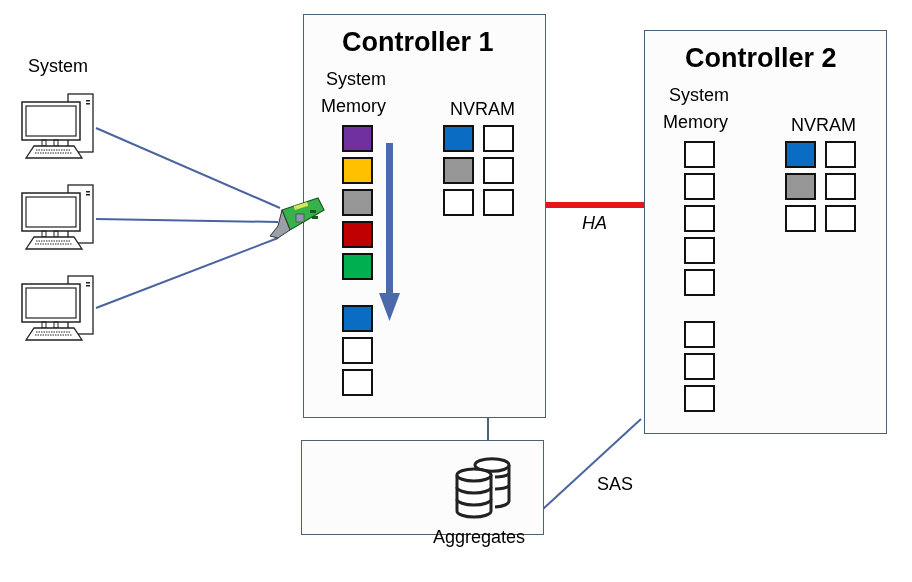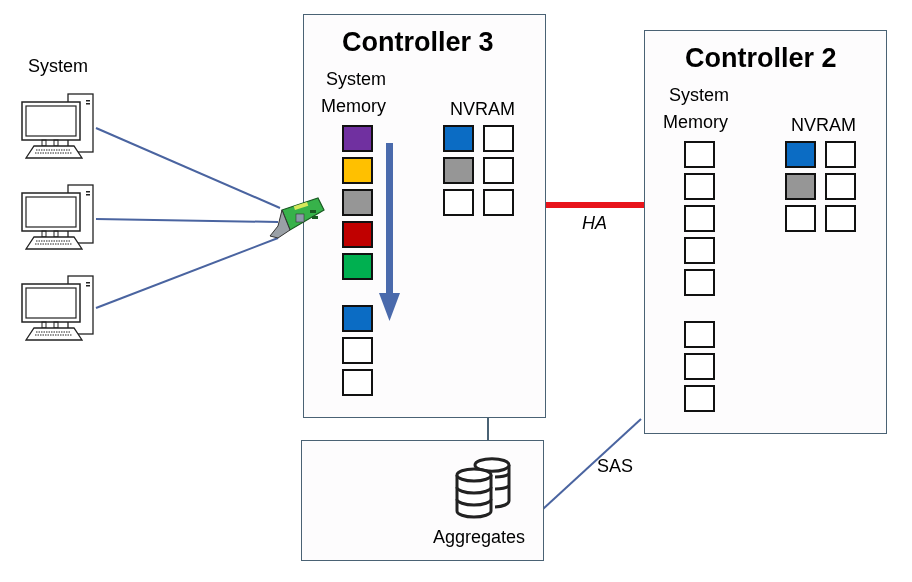--- a/index.html
+++ b/index.html
@@ -57,21 +57,21 @@
     <rect x="8" y="12" width="50" height="30" fill="#fff" stroke="#222" stroke-width="1.2"></rect>
     <rect x="24" y="46" width="4" height="6" fill="none" stroke="#222"></rect>
       <rect x="36" y="46" width="4" height="6" fill="none" stroke="#222"></rect>
     <polygon points="8,64 16,52 56,52 64,64" fill="#fff" stroke="#222" stroke-width="1.3"></polygon>
     <line x1="18" y1="56" x2="52" y2="56" stroke="#222" stroke-dasharray="1.5,1"></line>
     <line x1="17" y1="59" x2="54" y2="59" stroke="#222" stroke-dasharray="1.5,1"></line>
   </g>
 </svg>
 
 <div class="box" style="left:303px; top:14px; width:243px; height:404px;">
-  <div class="title" style="left:38px; top:12px;">Controller 3</div>
+  <div class="title" style="left:38px; top:12px;">Controller 1</div>
   <div class="label" style="left:22px; top:54px;">System</div>
   <div class="label" style="left:17px; top:81px;">Memory</div>
   <div class="label" style="left:146px; top:84px;">NVRAM</div>
   <div id="c1-sys">
       <div class="cell" style="left: 38px; top: 110px; background: rgb(112, 48, 160);"></div>
       <div class="cell" style="left: 38px; top: 142px; background: rgb(255, 192, 0);"></div>
       <div class="cell" style="left: 38px; top: 174px; background: rgb(150, 150, 150);"></div>
       <div class="cell" style="left: 38px; top: 206px; background: rgb(192, 0, 0);"></div>
       <div class="cell" style="left: 38px; top: 238px; background: rgb(0, 176, 80);"></div>
       <div class="cell" style="left: 38px; top: 290px; background: rgb(11, 108, 196);"></div>
@@ -121,29 +121,29 @@
 
 <svg style="position:absolute; left:268px; top:196px;" width="60" height="46">
   <polygon points="14,14 50,2 56,14 22,34" fill="#37b24a" stroke="#1a5a22" stroke-width="1.2"></polygon>
   <rect x="26" y="8" width="14" height="4" fill="#d6e85a" transform="rotate(-18 33 10)"></rect>
   <rect x="28" y="18" width="8" height="8" fill="#8a9aa8" stroke="#333" stroke-width="0.6"></rect>
   <rect x="42" y="14" width="6" height="3" fill="#1a5a22"></rect>
   <rect x="44" y="20" width="6" height="3" fill="#1a5a22"></rect>
   <polygon points="14,14 22,34 10,42 2,40 10,30" fill="#9aa0a6" stroke="#333" stroke-width="1"></polygon>
 </svg>
 
-<div class="box" style="left:301px; top:440px; width:243px; height:121px;">
+<div class="box" style="left:301px; top:440px; width:243px; height:95px;">
   <svg style="position:absolute; left:153px; top:14px;" width="58" height="64">
     <g fill="#fff" stroke="#222" stroke-width="3">
       <path d="M20,10 a16,6 0 0,1 34,0 v36 a16,6 0 0,1 -14,6"></path>
       <path d="M20,10 a16,6 0 0,0 34,0"></path>
       <path d="M40,22 a16,6 0 0,0 14,-3"></path>
         <path d="M40,34 a16,6 0 0,0 14,-3"></path>
       <path d="M2,20 a17,6 0 0,1 34,0 v36 a17,6 0 0,1 -34,0 z"></path>
       <path d="M2,20 a17,6 0 0,0 34,0"></path>
       <path d="M2,32 a17,6 0 0,0 34,0"></path>
       <path d="M2,44 a17,6 0 0,0 34,0"></path>
     </g>
   </svg>
   <div class="label" style="left:131px; top:86px;">Aggregates</div>
 </div>
 
-<div class="label" style="left:597px; top:456px;">SAS</div>
+<div class="label" style="left:597px; top:474px;">SAS</div>
 
 </body></html>

